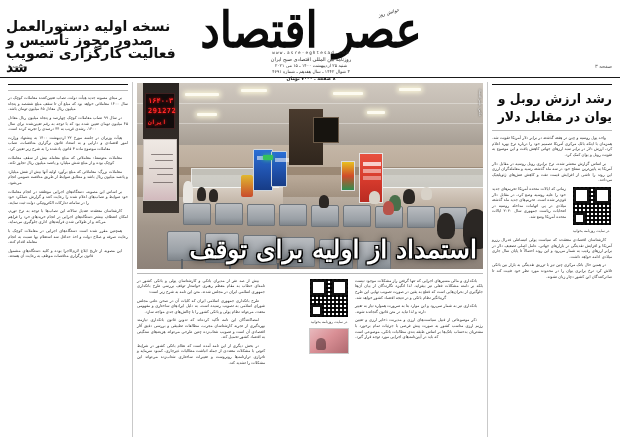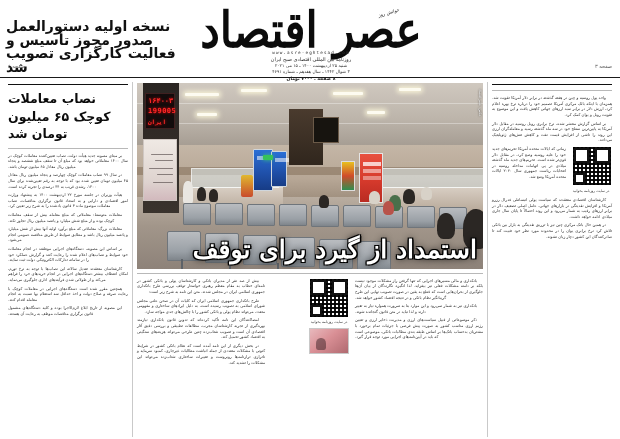--- a/index.html
+++ b/index.html
@@ -418,20 +418,21 @@
         <div class="logo-dateline2">۳ شوال ۱۴۴۲ ـ سال هفدهم ـ شماره ۴۶۹۱</div>
         <div class="logo-priceline">۸ صفحه ـ ۷۰۰۰ تومان</div>
       </div>
     </div>
   </div>
 
   <div class="body-grid">
 
     <div class="col col-right">
       <div class="col-rule"></div>
+      <div class="col-headline">رشد ارزش روبل و یوان در مقابل دلار</div>
       <div class="thin-rule"></div>
 
       <div class="bodytext">
         <p>واحد پول روسیه و چین در هفته گذشته در برابر دلار آمریکا تقویت شد. همزمان با اینکه بانک مرکزی آمریکا تصمیم خود را درباره نرخ بهره اعلام کرد، ارزش دلار در برابر سبد ارزهای جهانی کاهش یافت و این موضوع به تقویت روبل و یوان کمک کرد.</p>
         <p>بر اساس گزارش منتشر شده، نرخ برابری روبل روسیه در مقابل دلار آمریکا به پایین‌ترین سطح خود در سه ماه گذشته رسید و معامله‌گران ارزی این روند را ناشی از افزایش قیمت نفت و کاهش تنش‌های ژئوپلیتیک می‌دانند.</p>
       </div>
 
       <div style="display:flex; gap:4px; align-items:flex-start; margin:2px 0 3px 0;">
         <div style="flex:0 0 42px;">
           <div class="qr">
@@ -470,21 +471,21 @@
         <div class="counter" style="left:50px;  width:96px;">
           <div class="counter-glass" style="left:4px; width:88px;"></div>
         </div>
         <div class="counter" style="left:238px; width:116px;">
           <div class="counter-glass" style="left:4px; width:108px;"></div>
         </div>
 
         <div class="ph-pillar"></div>
         <div class="led-board">
           <div class="led-line" style="top:3px;">۱۶۴۰۰۳</div>
-          <div class="led-line" style="top:13px;">199005</div>
+          <div class="led-line" style="top:13px;">291272</div>
           <div class="led-line" style="top:24px; font-size:6px;">ایران</div>
         </div>
         <div class="poster-white">
           <div class="poster-line" style="top:14px; width:22px;"></div>
           <div class="poster-line" style="top:20px; width:18px;"></div>
           <div class="poster-line" style="top:28px; width:24px;"></div>
           <div class="poster-line" style="top:34px; width:16px;"></div>
           <div class="poster-line" style="top:42px; width:20px;"></div>
         </div>
 
@@ -527,21 +528,21 @@
         <div class="person" style="left:300px; top:130px; width:18px; height:26px;"></div>
         <div class="person" style="left:326px; top:126px; width:26px; height:40px;"></div>
         <div class="person" style="left:182px; top:112px; width:10px; height:13px;"></div>
         <div class="person" style="left:46px;  top:98px;  width:10px; height:22px;  background:#e9e6e1; border-radius:40% 40% 10% 10%;"></div>
         <div class="person" style="left:60px;  top:104px; width:9px;  height:14px;"></div>
         <div class="person" style="left:72px;  top:106px; width:9px;  height:13px;"></div>
 
         <div class="photo-credit">عکس: عصر اقتصاد</div>
 
         <div class="overlay-headline">
-          <span class="l1">استمداد از گیرد برای توقف</span>
+          <span class="l1">استمداد از اولیه برای توقف</span>
         </div>
       </div>
 
       <div class="thin-rule"></div>
 
       <div class="mid-split">
 
         <div class="mid-col">
           <div class="bodytext left-al">
             <p>بانکداری و مالی مسیرهای اجرایی که تنها گرفتن راز مشکلات موجود نیست بلکه بر دامنه مشکلات فعلی نیز بیفزاید. لذا انگیزه نگارندگان از بیان آن‌ها جلوگیری از بحران‌هایی است که قطع به یقین در صورت تصویب نهایی این طرح گریبانگیر نظام بانکی و در نتیجه اقتصاد کشور خواهد شد.</p>
@@ -565,21 +566,20 @@
             <p>امضاکنندگان این نامه تأکید کرده‌اند که تدوین قانون بانکداری نیازمند بهره‌گیری از تجربه کارشناسان مجرب، مطالعات تطبیقی و بررسی دقیق آثار اقتصادی آن است و تصویب شتاب‌زده چنین طرحی می‌تواند هزینه‌های سنگینی به اقتصاد کشور تحمیل کند.</p>
             <p>در بخش دیگری از این نامه آمده است که نظام بانکی کشور در شرایط کنونی با مشکلات متعددی از جمله انباشت مطالبات غیرجاری، کمبود سرمایه و ناترازی ترازنامه‌ها روبروست و تغییرات ساختاری شتاب‌زده می‌تواند این مشکلات را تشدید کند.</p>
           </div>
         </div>
 
       </div>
     </div>
 
     <div class="col col-left">
       <div class="col-rule"></div>
-      <div class="col-headline left-al">نصاب معاملات کوچک ۶۵ میلیون تومان شد</div>
       <div class="thin-rule"></div>
 
       <div class="bodytext left-al">
         <p>بر مبنای مصوبه جدید هیأت دولت، نصاب تعیین‌کننده معاملات کوچک در سال ۱۴۰۰ معاملاتی خواهد بود که مبلغ آن تا سقف مبلغ ششصد و پنجاه میلیون ریال معادل ۶۵ میلیون تومان باشد.</p>
         <p>در سال ۹۹ نصاب معاملات کوچک چهارصد و پنجاه میلیون ریال معادل ۴۵ میلیون تومان تعیین شده بود که با توجه به رقم تعیین‌شده برای سال ۱۴۰۰، رشدی قریب به ۴۴ درصدی را تجربه کرده است.</p>
         <p>هیأت وزیران در جلسه مورخ ۲۲ اردیبهشت ۱۴۰۰ به پیشنهاد وزارت امور اقتصادی و دارایی و به استناد قانون برگزاری مناقصات، نصاب معاملات موضوع ماده ۳ قانون یادشده را به شرح زیر تعیین کرد.</p>
         <p>معاملات متوسط: معاملاتی که مبلغ معامله بیش از سقف معاملات کوچک بوده و از مبلغ شش میلیارد و پانصد میلیون ریال تجاوز نکند.</p>
         <p>معاملات بزرگ: معاملاتی که مبلغ برآورد اولیه آنها بیش از شش میلیارد و پانصد میلیون ریال باشد و مطابق ضوابط از طریق مناقصه عمومی انجام می‌شود.</p>
         <p>بر اساس این مصوبه، دستگاه‌های اجرایی موظفند در انجام معاملات خود ضوابط و نصاب‌های اعلام شده را رعایت کنند و گزارش عملکرد خود را در سامانه تدارکات الکترونیکی دولت ثبت نمایند.</p>
         <p>کارشناسان معتقدند تعدیل سالانه این نصاب‌ها با توجه به نرخ تورم، امکان انعطاف بیشتر دستگاه‌های اجرایی در انجام خریدهای خرد را فراهم می‌کند و از طولانی شدن فرآیندهای اداری جلوگیری می‌نماید.</p>

